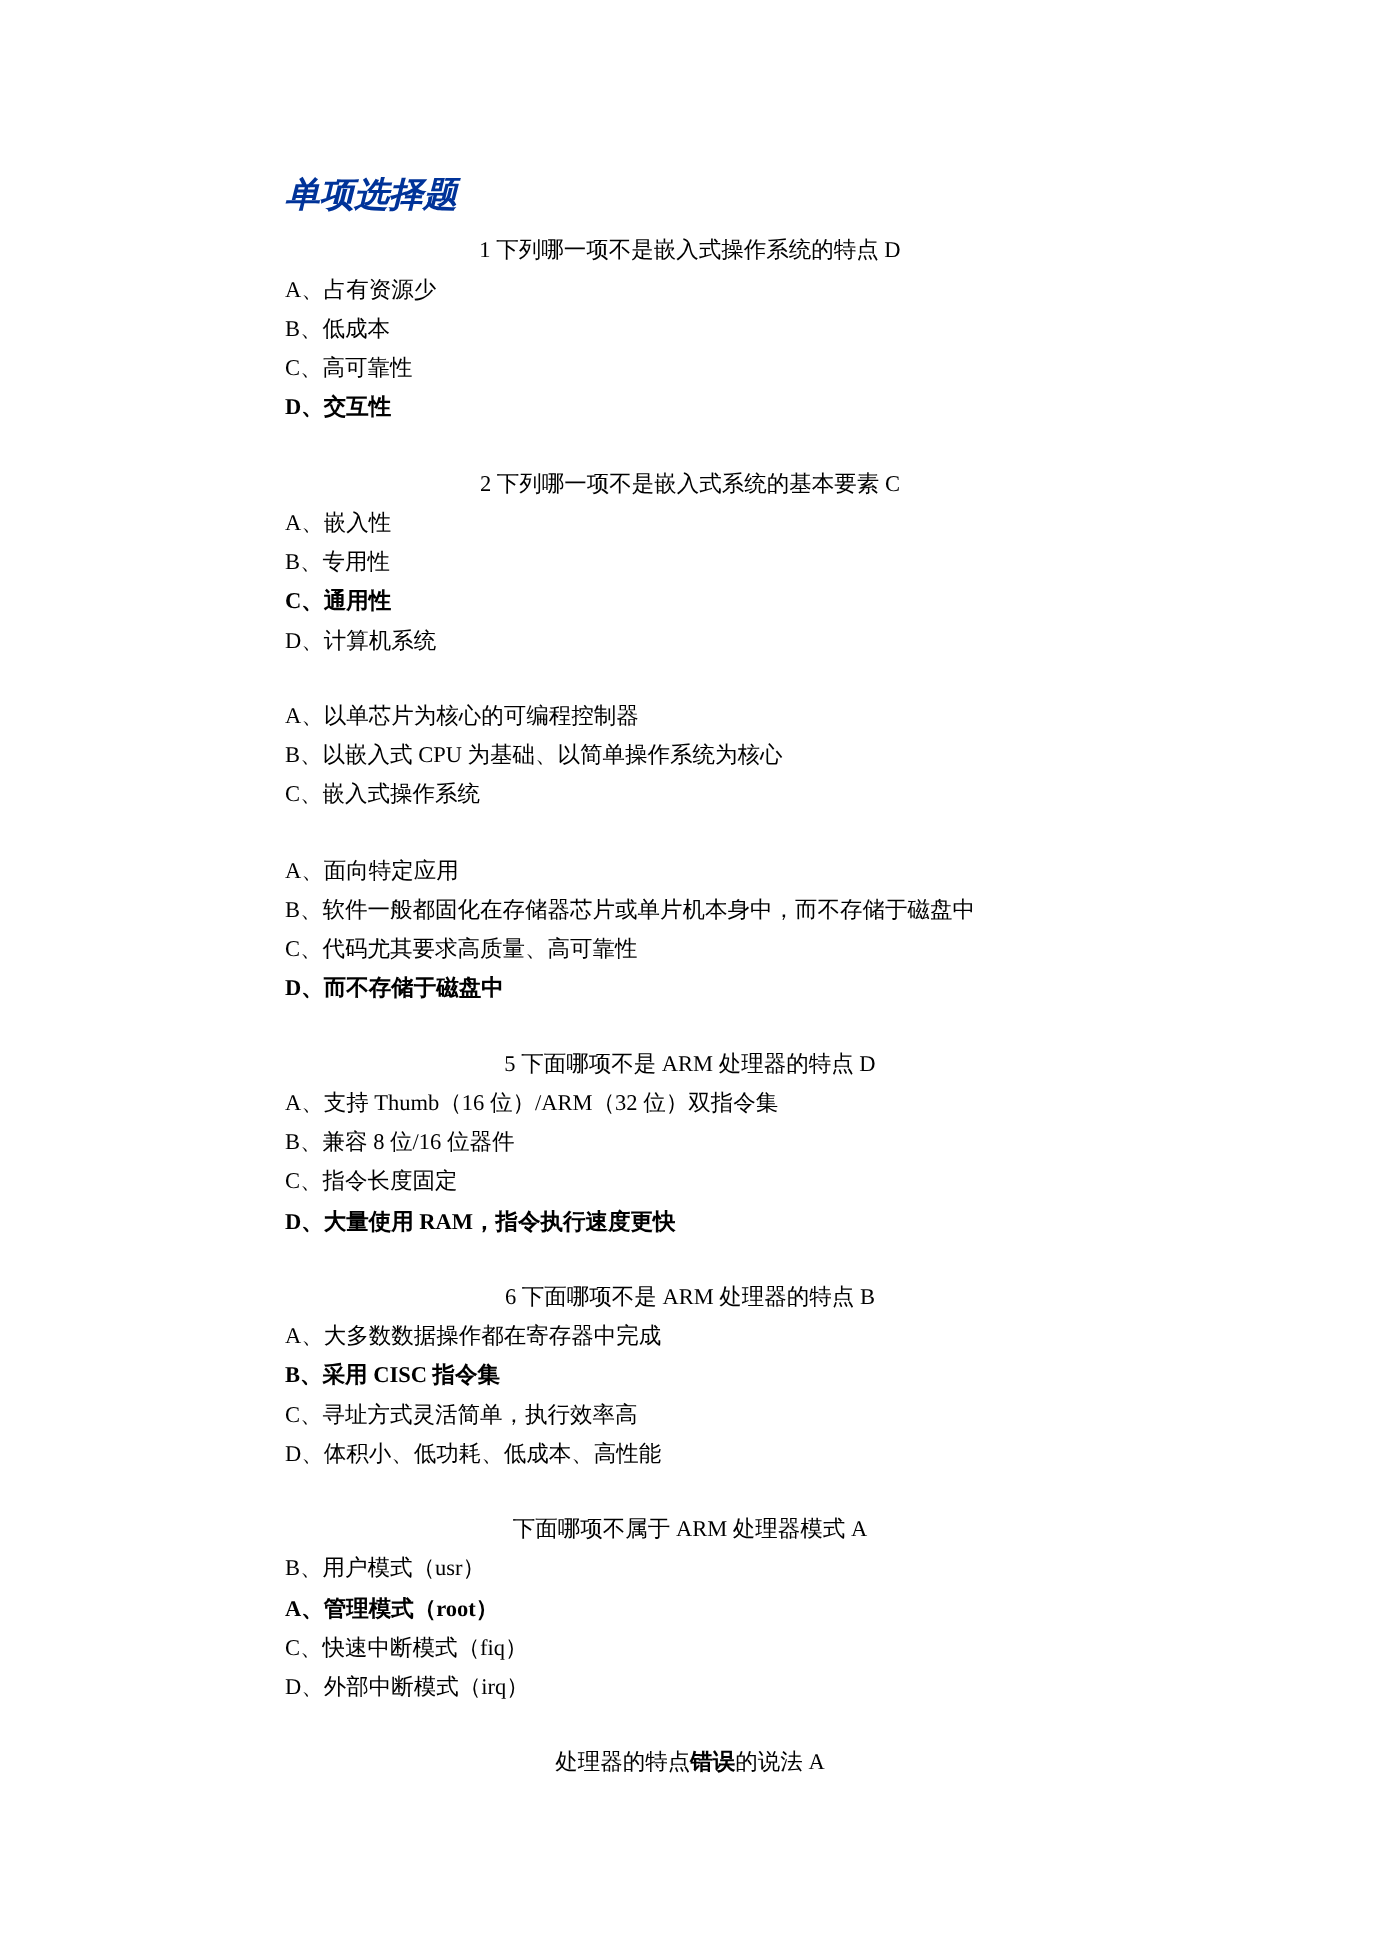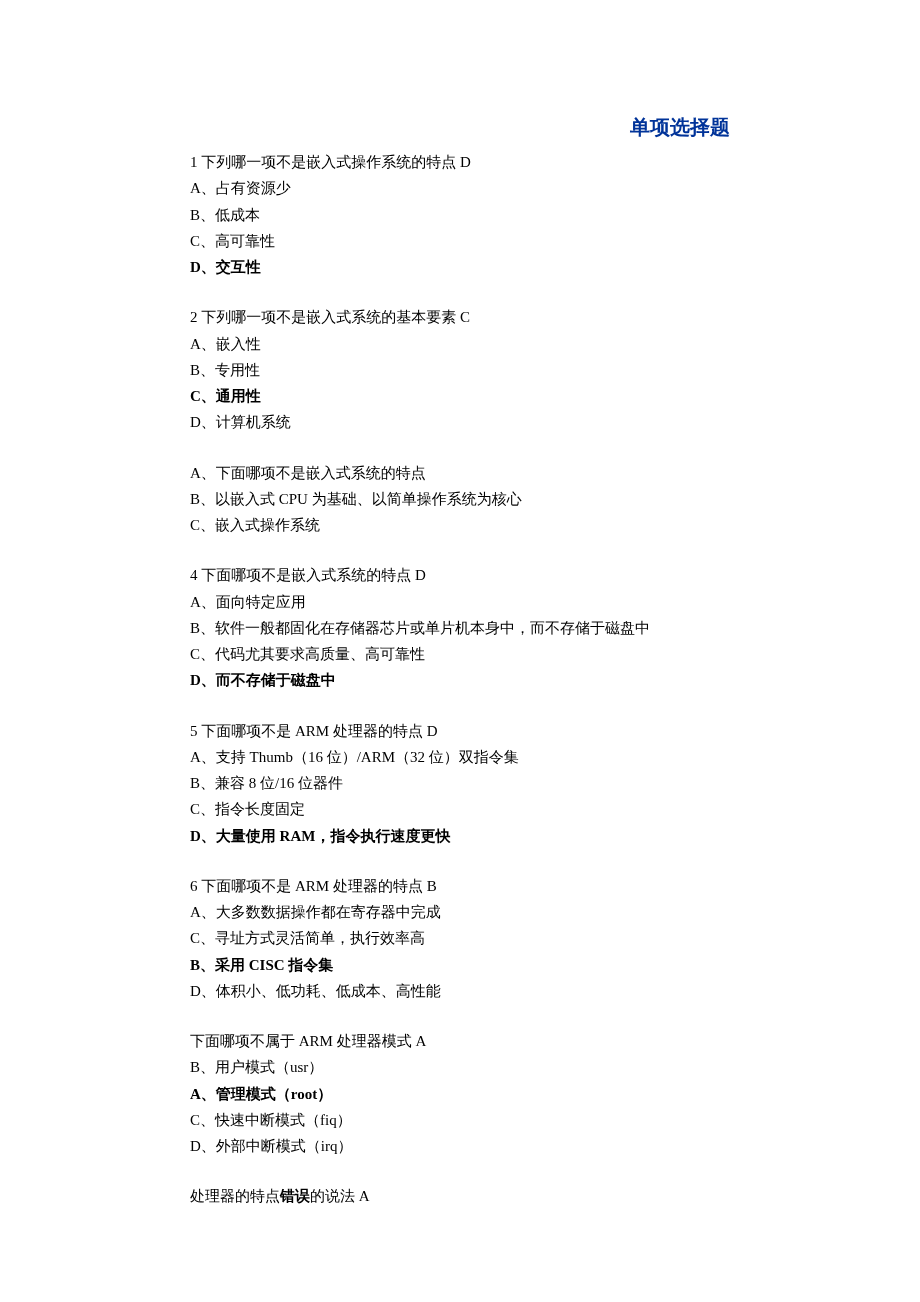--- a/index.html
+++ b/index.html
@@ -11,28 +11,30 @@
     color: #000000;
     line-height: 1.75;
   }
   .page {
     width: 920px;
     min-height: 1302px;
     box-sizing: border-box;
     padding: 110px 190px 80px 190px;
   }
   .title {
-    text-align: right;
+    text-align: left;
     color: #003399;
     font-weight: bold;
-    font-size: 20px;
+    font-size: 23px;
     margin-bottom: 4px;
+    font-style: italic;
   }
   .q-prompt {
     margin: 0;
+    text-align: center;
   }
   .opt {
     margin: 0;
   }
   .bold {
     font-weight: bold;
   }
   .block {
     margin-bottom: 24px;
   }
@@ -51,43 +53,42 @@
         <p class="opt bold">D、交互性</p>
       </div>
       <div class="block">
         <p class="q-prompt">2 下列哪一项不是嵌入式系统的基本要素   C</p>
         <p class="opt">A、嵌入性</p>
         <p class="opt">B、专用性</p>
         <p class="opt bold">C、通用性</p>
         <p class="opt">D、计算机系统</p>
       </div>
       <div class="block">
-        <p class="opt">A、下面哪项不是嵌入式系统的特点</p>
+        <p class="opt">A、以单芯片为核心的可编程控制器</p>
         <p class="opt">B、以嵌入式 CPU 为基础、以简单操作系统为核心</p>
         <p class="opt">C、嵌入式操作系统</p>
       </div>
       <div class="block">
-        <p class="q-prompt">4 下面哪项不是嵌入式系统的特点   D</p>
         <p class="opt">A、面向特定应用</p>
         <p class="opt">B、软件一般都固化在存储器芯片或单片机本身中，而不存储于磁盘中</p>
         <p class="opt">C、代码尤其要求高质量、高可靠性</p>
         <p class="opt bold">D、而不存储于磁盘中</p>
       </div>
       <div class="block">
         <p class="q-prompt">5 下面哪项不是 ARM 处理器的特点   D</p>
         <p class="opt">A、支持 Thumb（16 位）/ARM（32 位）双指令集</p>
         <p class="opt">B、兼容 8 位/16 位器件</p>
         <p class="opt">C、指令长度固定</p>
         <p class="opt bold">D、大量使用 RAM，指令执行速度更快</p>
       </div>
       <div class="block">
         <p class="q-prompt">6 下面哪项不是 ARM 处理器的特点   B</p>
         <p class="opt">A、大多数数据操作都在寄存器中完成</p>
+        <p class="opt bold">B、采用 CISC 指令集</p>
         <p class="opt">C、寻址方式灵活简单，执行效率高</p>
-        <p class="opt bold">B、采用 CISC 指令集</p>
         <p class="opt">D、体积小、低功耗、低成本、高性能</p>
       </div>
       <div class="block">
         <p class="q-prompt">下面哪项不属于 ARM 处理器模式       A</p>
         <p class="opt">B、用户模式（usr）</p>
         <p class="opt bold">A、管理模式（root）</p>
         <p class="opt">C、快速中断模式（fiq）</p>
         <p class="opt">D、外部中断模式（irq）</p>
       </div>
     </div>

